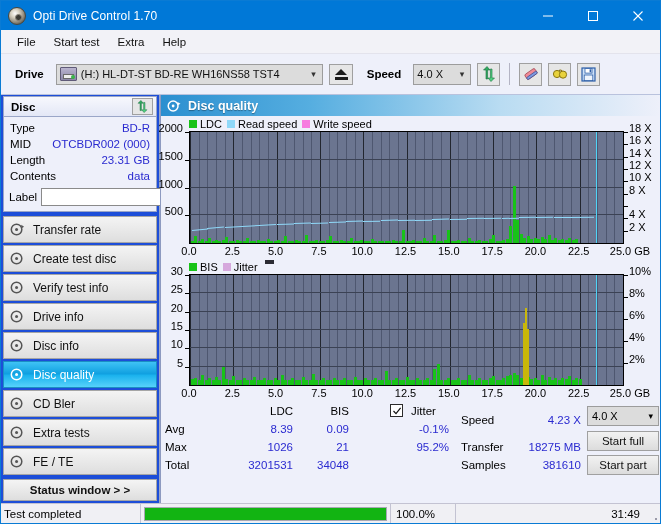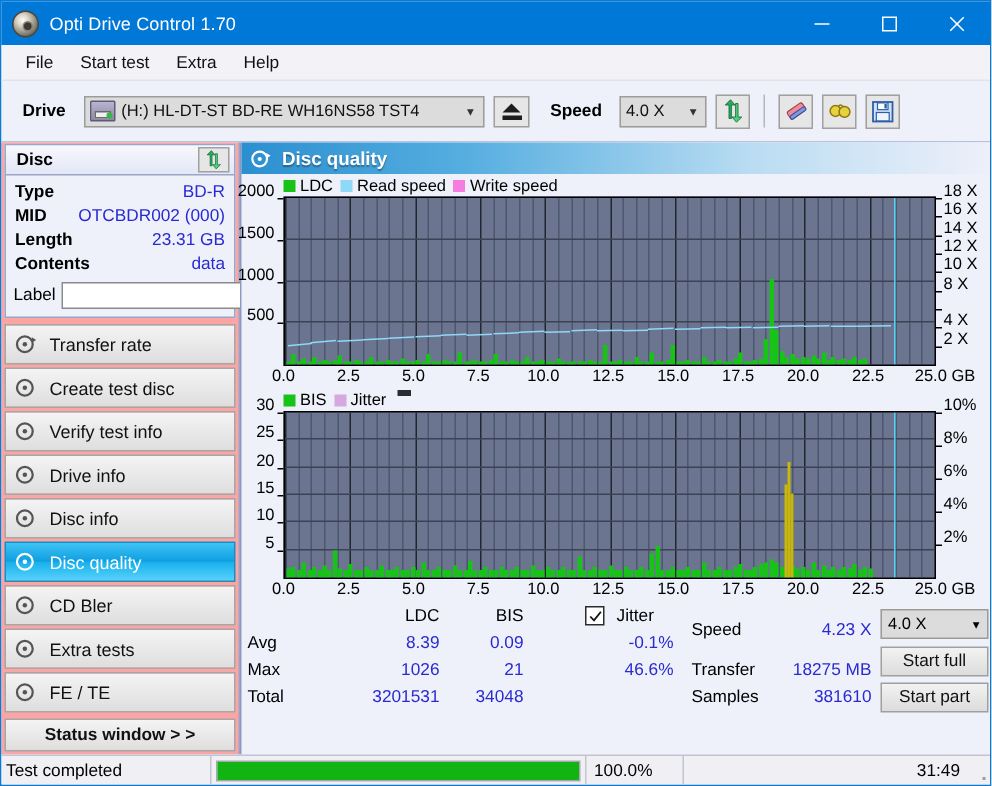--- a/index.html
+++ b/index.html
@@ -98,41 +98,41 @@
 
   
   .ic-refresh { width: 16px; height: 16px; }
 
   
   .body { flex: 1; display: flex; min-height: 0; }
 
   
   .sidebar {
     width: 159px; flex: none; display: flex; flex-direction: column;
-    background: #fca5a5; border-right: 1px solid #9aa6c8;
+    background: #1d4ed8; border-right: 1px solid #9aa6c8;
   }
   .disc-panel {
     border: 1px solid #9aa6c8; background: #eef0fa; margin: 1px 2px 0 2px;
   }
   .disc-header {
     height: 20px; display: flex; align-items: center;
     background: linear-gradient(#f7f8fd, #e3e7f6);
     border-bottom: 1px solid #9aa6c8; padding: 0 3px;
   }
   .disc-header-title { font-weight: bold; font-size: 11.5px; color: #000; margin-left: 4px; }
   .disc-header-btn {
     margin-left: auto; width: 21px; height: 17px; background: #e6e6e6;
     border: 1px solid #a0a0a0; display: flex; align-items: center; justify-content: center;
   }
   .disc-rows { padding: 3px 5px 4px 5px; }
   .disc-row {
     display: flex; justify-content: space-between; align-items: center;
     font-size: 11.5px; line-height: 16px; padding: 0 1px;
   }
-  .disc-key { color: #000; font-weight: bold; }
+  .disc-key { color: #000; }
   .disc-val { color: #2a2ad0; }
   .label-row { display: flex; align-items: center; margin-top: 3px; gap: 4px; }
   .label-key { font-size: 11.5px; }
   .label-input {
     flex: 1; height: 18px; background: #fff; border: 1px solid #8a8a8a;
   }
   .label-btn {
     width: 22px; height: 20px; background: #e6e6e6; border: 1px solid #a0a0a0;
     display: flex; align-items: center; justify-content: center;
   }
@@ -1005,21 +1005,21 @@
 
           <span class="st num rt" style="left:72px;top:18px;width:60px">8.39</span>
           <span class="st num rt" style="left:72px;top:36px;width:60px">1026</span>
           <span class="st num rt" style="left:58px;top:54px;width:74px">3201531</span>
 
           <span class="st num rt" style="left:134px;top:18px;width:54px">0.09</span>
           <span class="st num rt" style="left:134px;top:36px;width:54px">21</span>
           <span class="st num rt" style="left:128px;top:54px;width:60px">34048</span>
 
           <span class="st num rt" style="left:222px;top:18px;width:66px">-0.1%</span>
-          <span class="st num rt" style="left:222px;top:36px;width:66px">46.6%</span>
+          <span class="st num rt" style="left:222px;top:36px;width:66px">95.2%</span>
 
           <span class="st" style="left:300px;top:9px">Speed</span>
           <span class="st" style="left:300px;top:36px">Transfer</span>
           <span class="st" style="left:300px;top:54px">Samples</span>
 
           <span class="st num rt" style="left:340px;top:9px;width:80px">4.23 X</span>
           <span class="st num rt" style="left:340px;top:36px;width:80px">18275 MB</span>
           <span class="st num rt" style="left:340px;top:54px;width:80px">381610</span>
 
           <div class="combo-ctrl" style="left:426px;top:1px;width:72px;height:20px">

